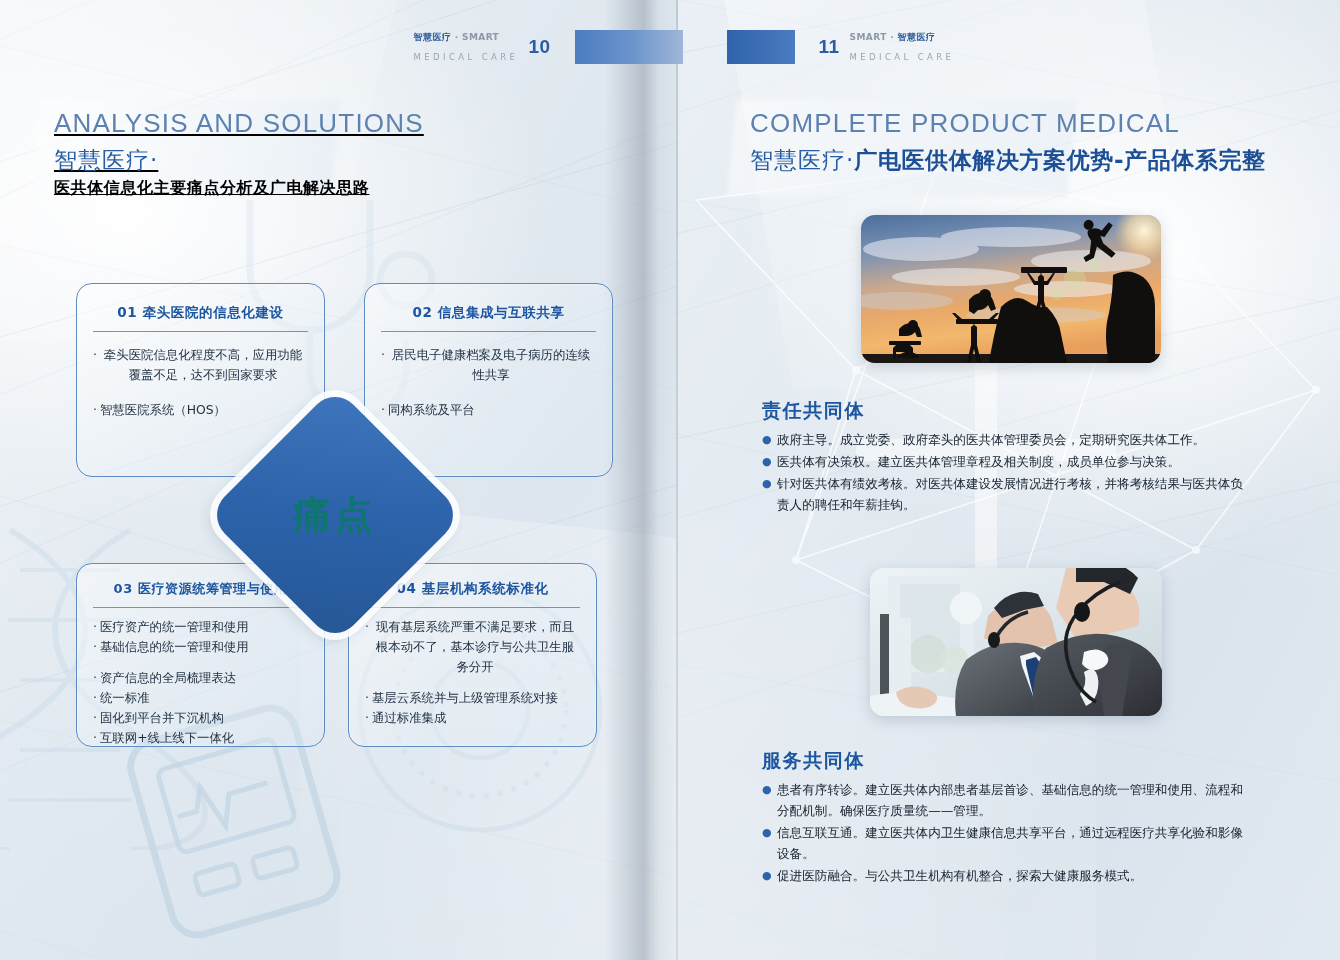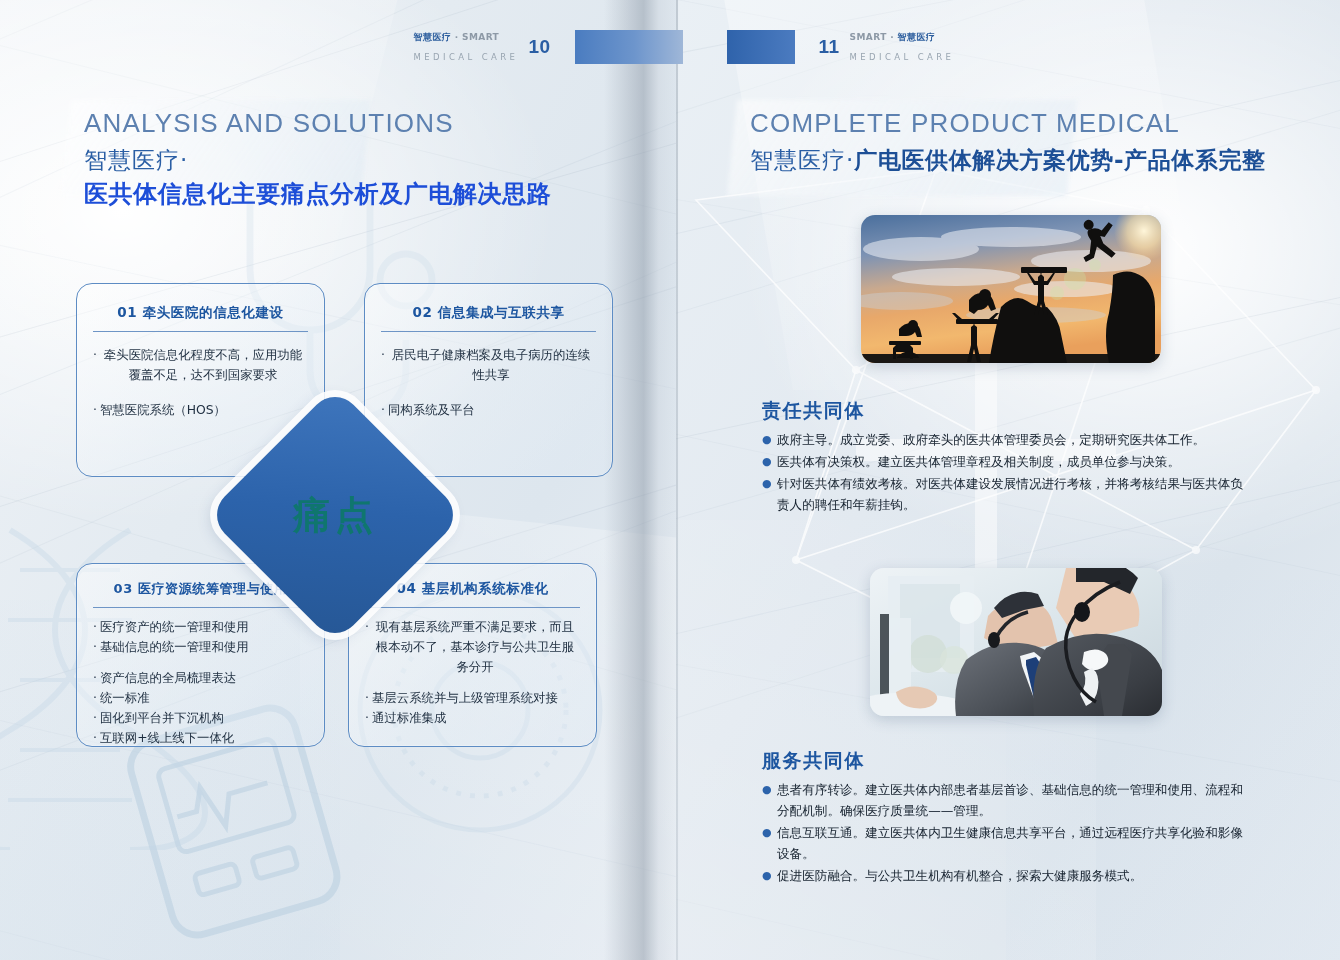--- a/index.html
+++ b/index.html
@@ -57,21 +57,21 @@
   .bar{height:34px;}
   .bar-l{width:108px;background:linear-gradient(90deg,#4a7cc0 0%,#6d95cc 55%,#9fb7d8 100%);margin-left:14px;}
   .bar-r{width:68px;background:linear-gradient(90deg,#2f63ab 0%,#4b7bc0 100%);margin-right:14px;}
   .hdr-left{display:flex;align-items:center;gap:10px;}
   .hdr-right{display:flex;align-items:center;gap:10px;}
 
   
   .titleblock{position:absolute;}
   .t-en{font-size:26px;color:#5d81b0;letter-spacing:1.2px;font-family:"Liberation Sans",sans-serif;font-weight:400;white-space:nowrap;}
   .t-cn1{font-size:23px;color:#2a5ea4;letter-spacing:1px;margin-top:6px;white-space:nowrap;font-weight:500;}
-  .t-cn2{font-size:24px;color:#1d4ed8;letter-spacing:.6px;font-weight:800;margin-top:2px;white-space:nowrap;}
+  .t-cn2{font-size:16px;color:#000000;letter-spacing:.6px;font-weight:800;margin-top:2px;white-space:nowrap;}
   .t-row{display:flex;align-items:baseline;gap:0;margin-top:6px;white-space:nowrap;}
   .t-row .lead{font-size:23px;color:#2a5ea4;font-weight:500;letter-spacing:1px;}
   .t-row .strong{font-size:23px;color:#1d4f96;font-weight:800;letter-spacing:.6px;}
   .title-glow{position:absolute;width:300px;height:96px;left:-18px;top:-8px;
     background:linear-gradient(120deg,rgba(255,255,255,.55),rgba(214,228,240,.35));
     transform:skewX(-6deg);filter:blur(2px);}
 
   
   .card{position:absolute;border:1px solid #5d8cc4;border-radius:16px;
     background:linear-gradient(135deg,rgba(255,255,255,.48) 0%,rgba(236,243,249,.34) 55%,rgba(222,233,244,.30) 100%);
@@ -235,21 +235,21 @@
         <div class="brand">
           <div class="brand-top">
             <span class="grey">SMART</span><span class="grey"> · </span><span>智慧医疗</span>
           </div>
           <div class="brand-bot">MEDICAL CARE</div>
         </div>
       </div>
     </div>
   </div>
 
-  <div class="titleblock" style="left:84px;top:108px;">
+  <div class="titleblock" style="left:54px;top:108px;text-decoration:underline;">
     <div class="title-glow"></div>
     <div style="position:relative">
       <div class="t-en">ANALYSIS AND SOLUTIONS</div>
       <div class="t-cn1">智慧医疗·</div>
       <div class="t-cn2">医共体信息化主要痛点分析及广电解决思路</div>
     </div>
   </div>
 
   <div class="titleblock" style="left:750px;top:108px;">
     <div class="title-glow" style="width:340px;"></div>

